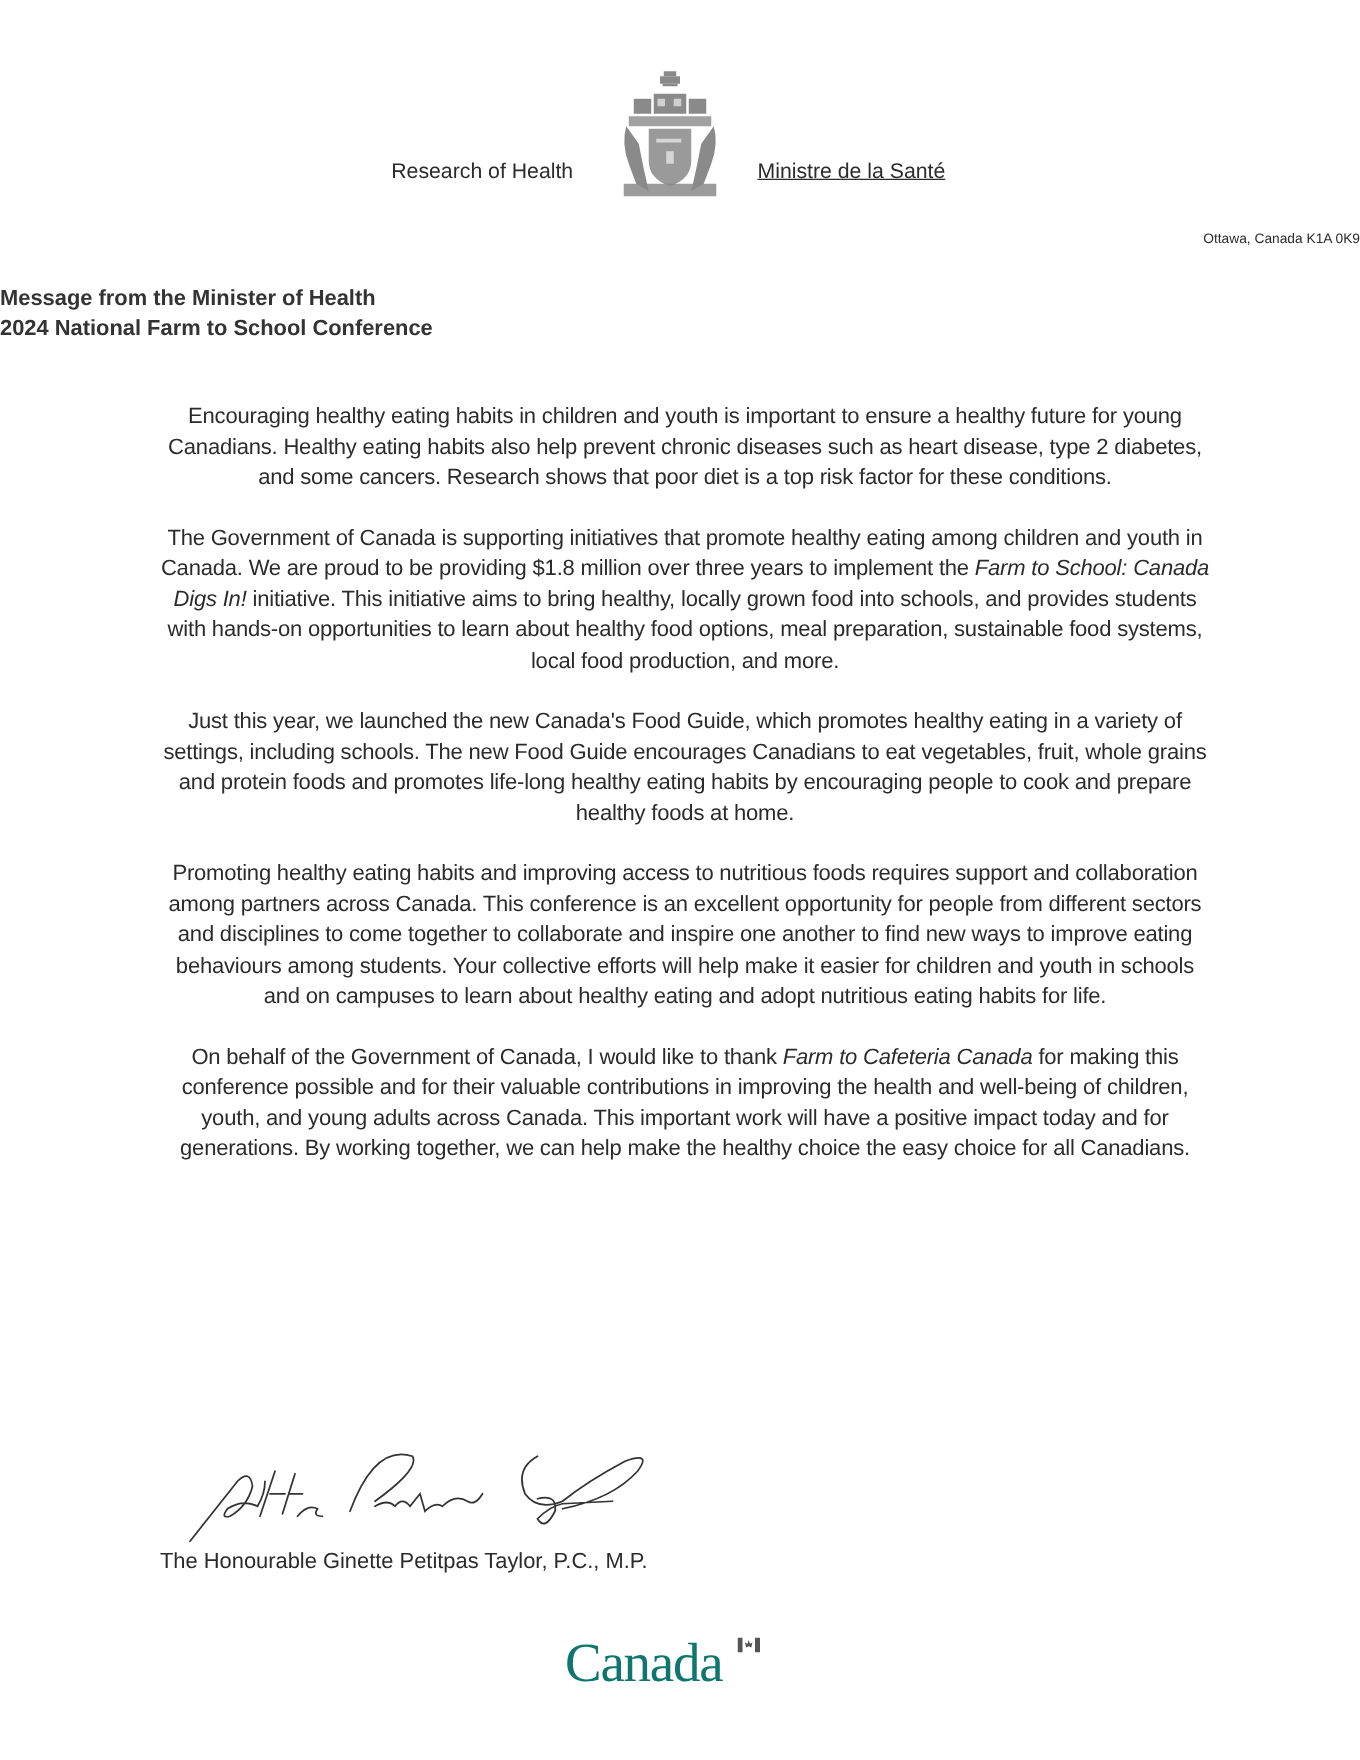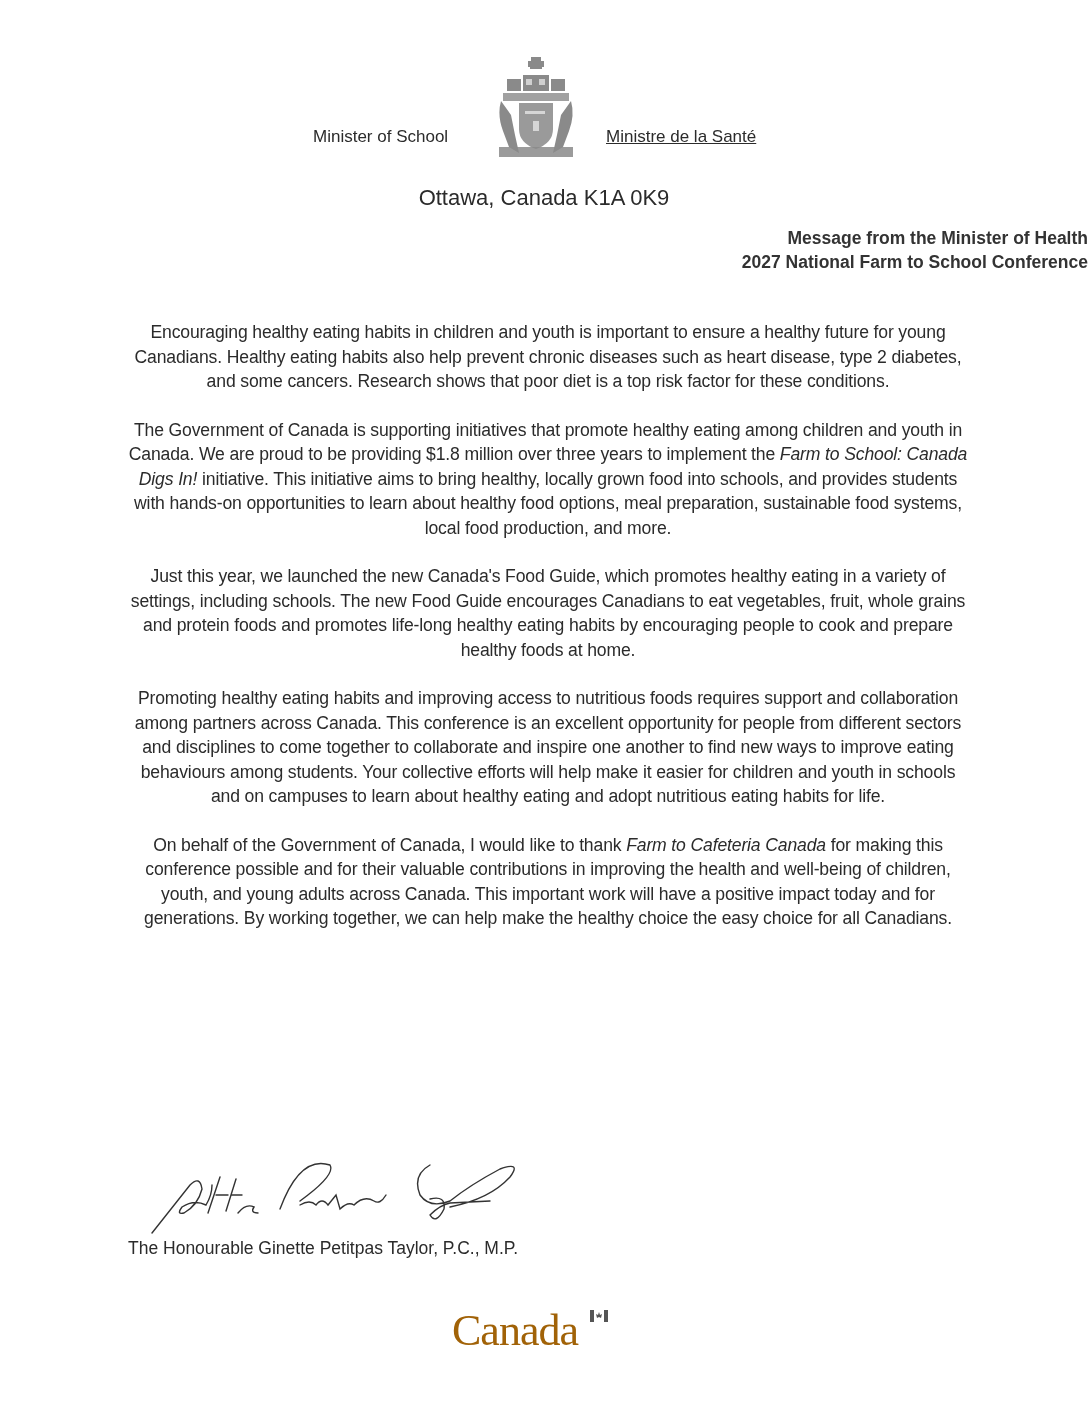--- a/index.html
+++ b/index.html
@@ -1,39 +1,39 @@
 <!DOCTYPE html>
 <html><head>
 <meta charset="utf-8">
 <style>
   html, body { margin: 0; padding: 0; background: #ffffff; }
   body { width: 1088px; height: 1408px; position: relative; overflow: hidden;
          font-family: "Liberation Sans", sans-serif; color: #2b2b2b; }
   .hdr-left { position: absolute; left: 313px; top: 127px; font-size: 17px; }
   .hdr-right { position: absolute; left: 606px; top: 127px; font-size: 17px; text-decoration: underline; }
   .arms { position: absolute; left: 493px; top: 55px; width: 86px; height: 105px; }
-  .address { position: absolute; left: 0; width: 1088px; top: 185px; text-align: center; font-size: 22px; }
-  .title { position: absolute; left: 0; width: 1088px; top: 226px; text-align: right;
+  .address { position: absolute; left: 0; width: 1088px; top: 185px; text-align: right; font-size: 11px; }
+  .title { position: absolute; left: 0; width: 1088px; top: 226px; text-align: left;
            font-weight: bold; font-size: 17.5px; line-height: 24px; color: #333; }
   .body { position: absolute; left: 128px; top: 320px; width: 840px; font-size: 17.6px;
           line-height: 24.5px; letter-spacing: -0.15px; text-align: center; }
   .body p { margin: 0 0 24px 0; }
   .body em { font-style: italic; }
   .sig { position: absolute; left: 150px; top: 1155px; width: 380px; height: 80px; }
   .signer { position: absolute; left: 128px; top: 1238px; font-size: 17.5px; }
   .wordmark { position: absolute; left: 452px; top: 1305px; font-family: "Liberation Serif", serif;
-              font-size: 44px; color: #a16207; letter-spacing: -1px; }
+              font-size: 44px; color: #0f766e; letter-spacing: -1px; }
   .flag { position: absolute; left: 590px; top: 1310px; width: 18px; height: 12px; }
 </style>
 </head>
 <body>
 
 <div>
 
-  <div class="hdr-left">Minister of School</div>
+  <div class="hdr-left">Research of Health</div>
 
   <svg class="arms" viewBox="0 0 86 105">
     <g fill="#8a8a8a">
       <rect x="38" y="2" width="10" height="4"></rect>
       <rect x="35" y="6" width="16" height="6"></rect>
       <rect x="37" y="12" width="12" height="2"></rect>
       <rect x="14" y="24" width="14" height="12"></rect>
       <rect x="58" y="24" width="14" height="12"></rect>
       <rect x="30" y="20" width="26" height="16"></rect>
       <rect x="10" y="38" width="66" height="8" opacity="0.8"></rect>
@@ -49,21 +49,21 @@
       <rect x="40" y="66" width="6" height="10"></rect>
     </g>
   </svg>
 
   <div class="hdr-right">Ministre de la Santé</div>
 
   <div class="address">Ottawa, Canada K1A 0K9</div>
 
   <div class="title">
     <div>Message from the Minister of Health</div>
-    <div>2027 National Farm to School Conference</div>
+    <div>2024 National Farm to School Conference</div>
   </div>
 
   <div class="body">
     <p>Encouraging healthy eating habits in children and youth is important to ensure a healthy future for young Canadians. Healthy eating habits also help prevent chronic diseases such as heart disease, type 2 diabetes, and some cancers. Research shows that poor diet is a top risk factor for these conditions.</p>
     <p><span>The Government of Canada is supporting initiatives that promote healthy eating among children and youth in Canada. We are proud to be providing $1.8 million over three years to implement the </span><em>Farm to School: Canada Digs In!</em><span> initiative. This initiative aims to bring healthy, locally grown food into schools, and provides students with hands-on opportunities to learn about healthy food options, meal preparation, sustainable food systems, local food production, and more.</span></p>
     <p>Just this year, we launched the new Canada's Food Guide, which promotes healthy eating in a variety of settings, including schools. The new Food Guide encourages Canadians to eat vegetables, fruit, whole grains and protein foods and promotes life-long healthy eating habits by encouraging people to cook and prepare healthy foods at home.</p>
     <p>Promoting healthy eating habits and improving access to nutritious foods requires support and collaboration among partners across Canada. This conference is an excellent opportunity for people from different sectors and disciplines to come together to collaborate and inspire one another to find new ways to improve eating behaviours among students. Your collective efforts will help make it easier for children and youth in schools and on campuses to learn about healthy eating and adopt nutritious eating habits for life.</p>
     <p><span>On behalf of the Government of Canada, I would like to thank </span><em>Farm to Cafeteria Canada</em><span> for making this conference possible and for their valuable contributions in improving the health and well-being of children, youth, and young adults across Canada. This important work will have a positive impact today and for generations. By working together, we can help make the healthy choice the easy choice for all Canadians.</span></p>
   </div>
 

